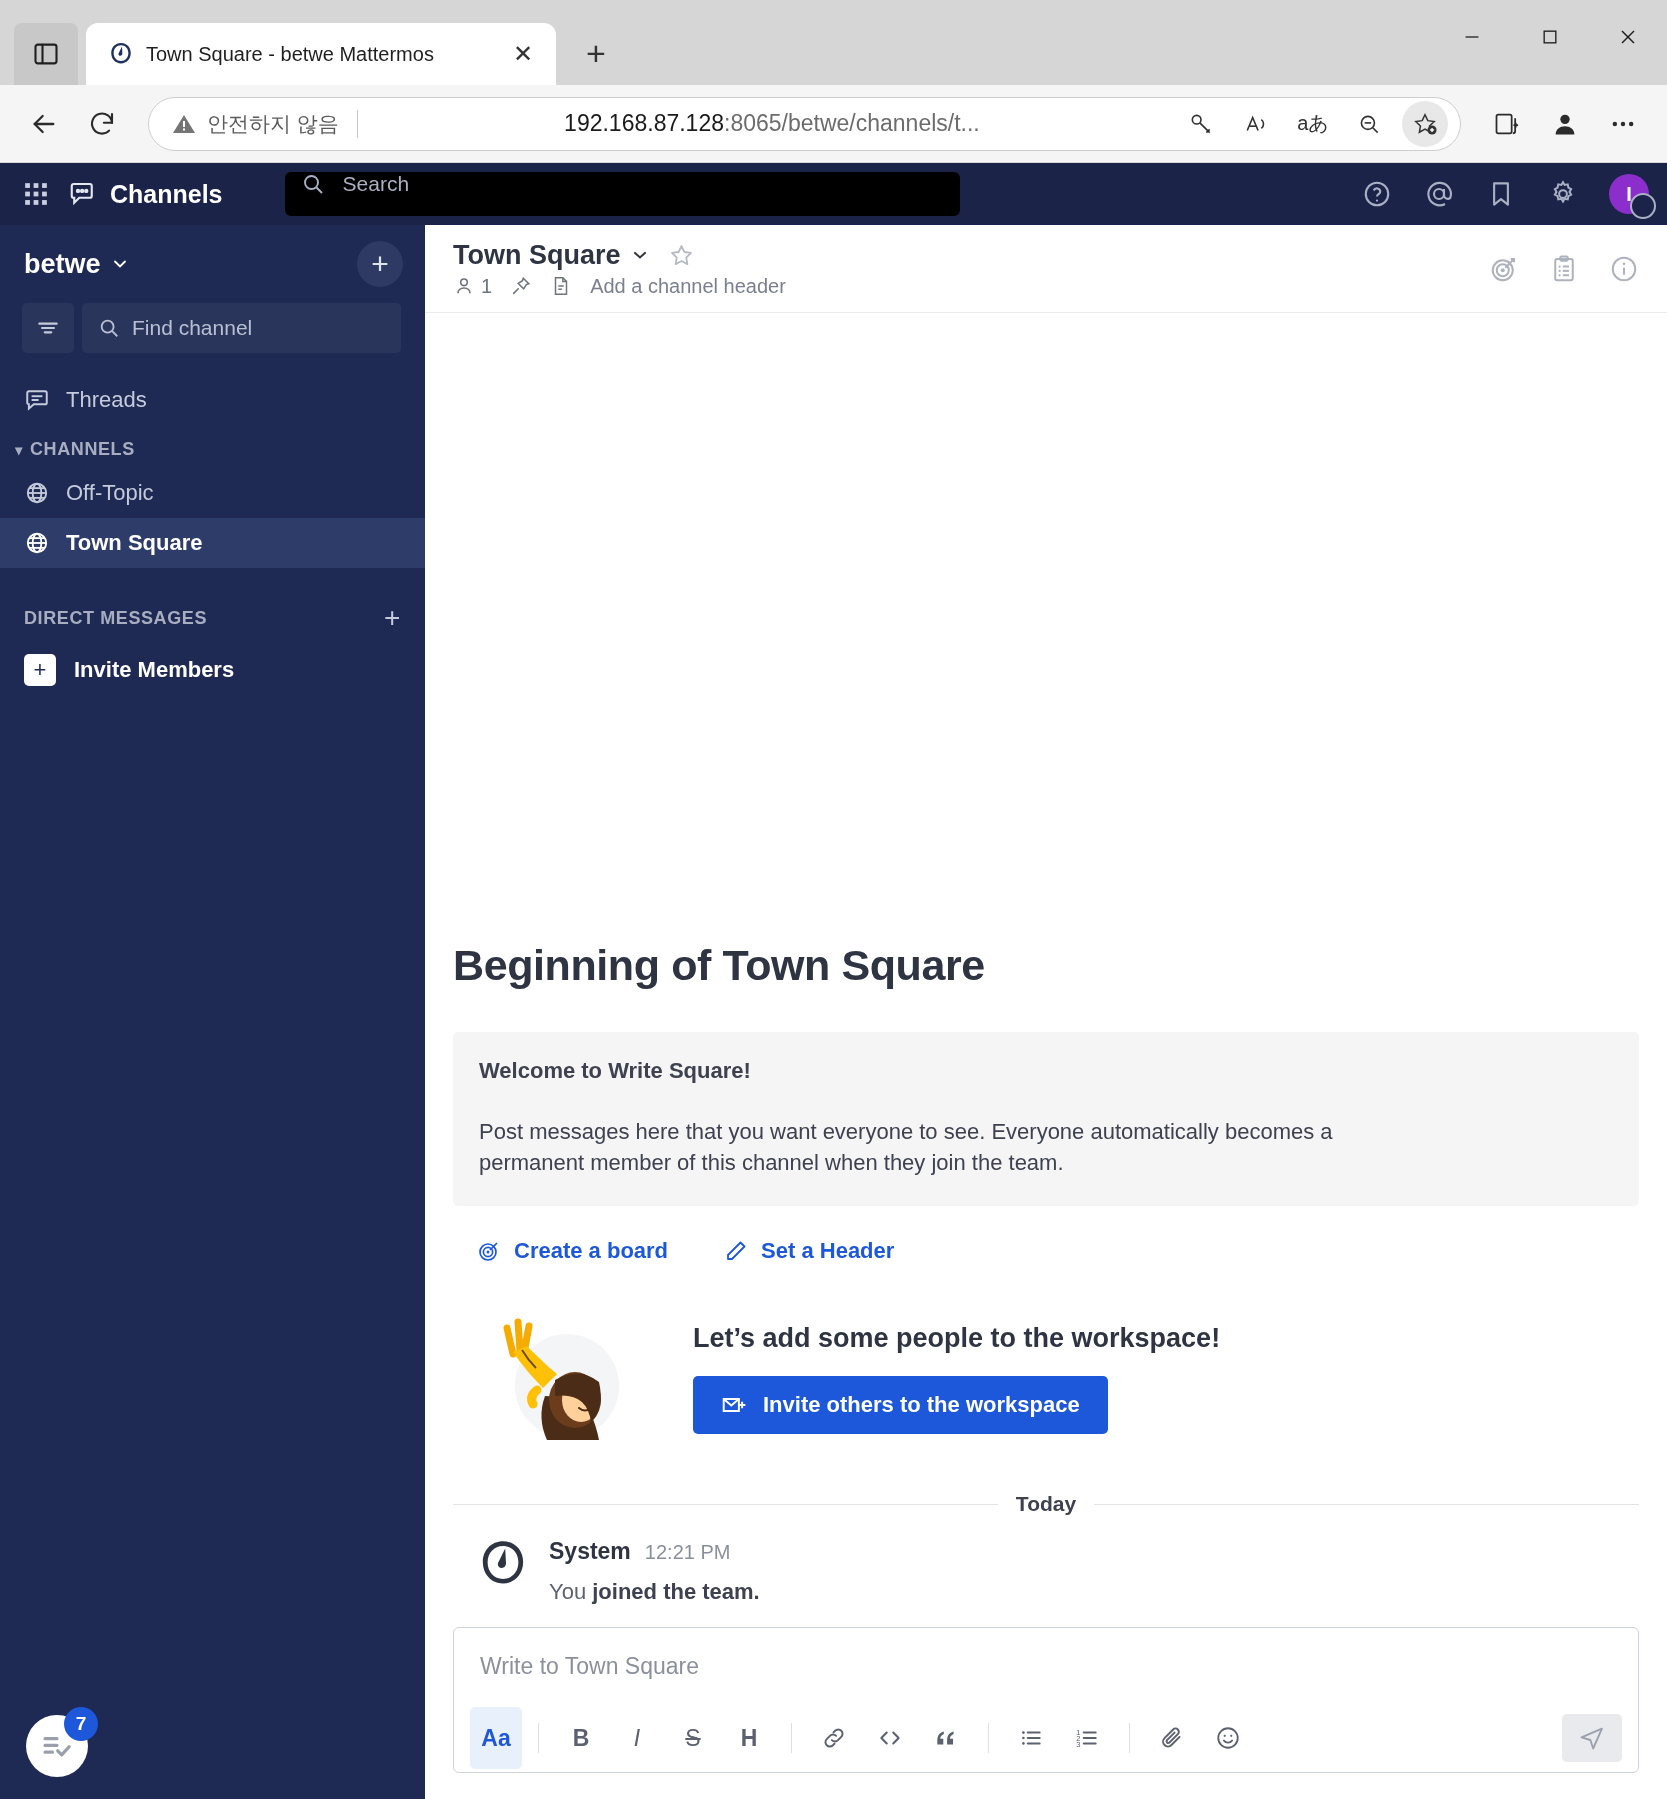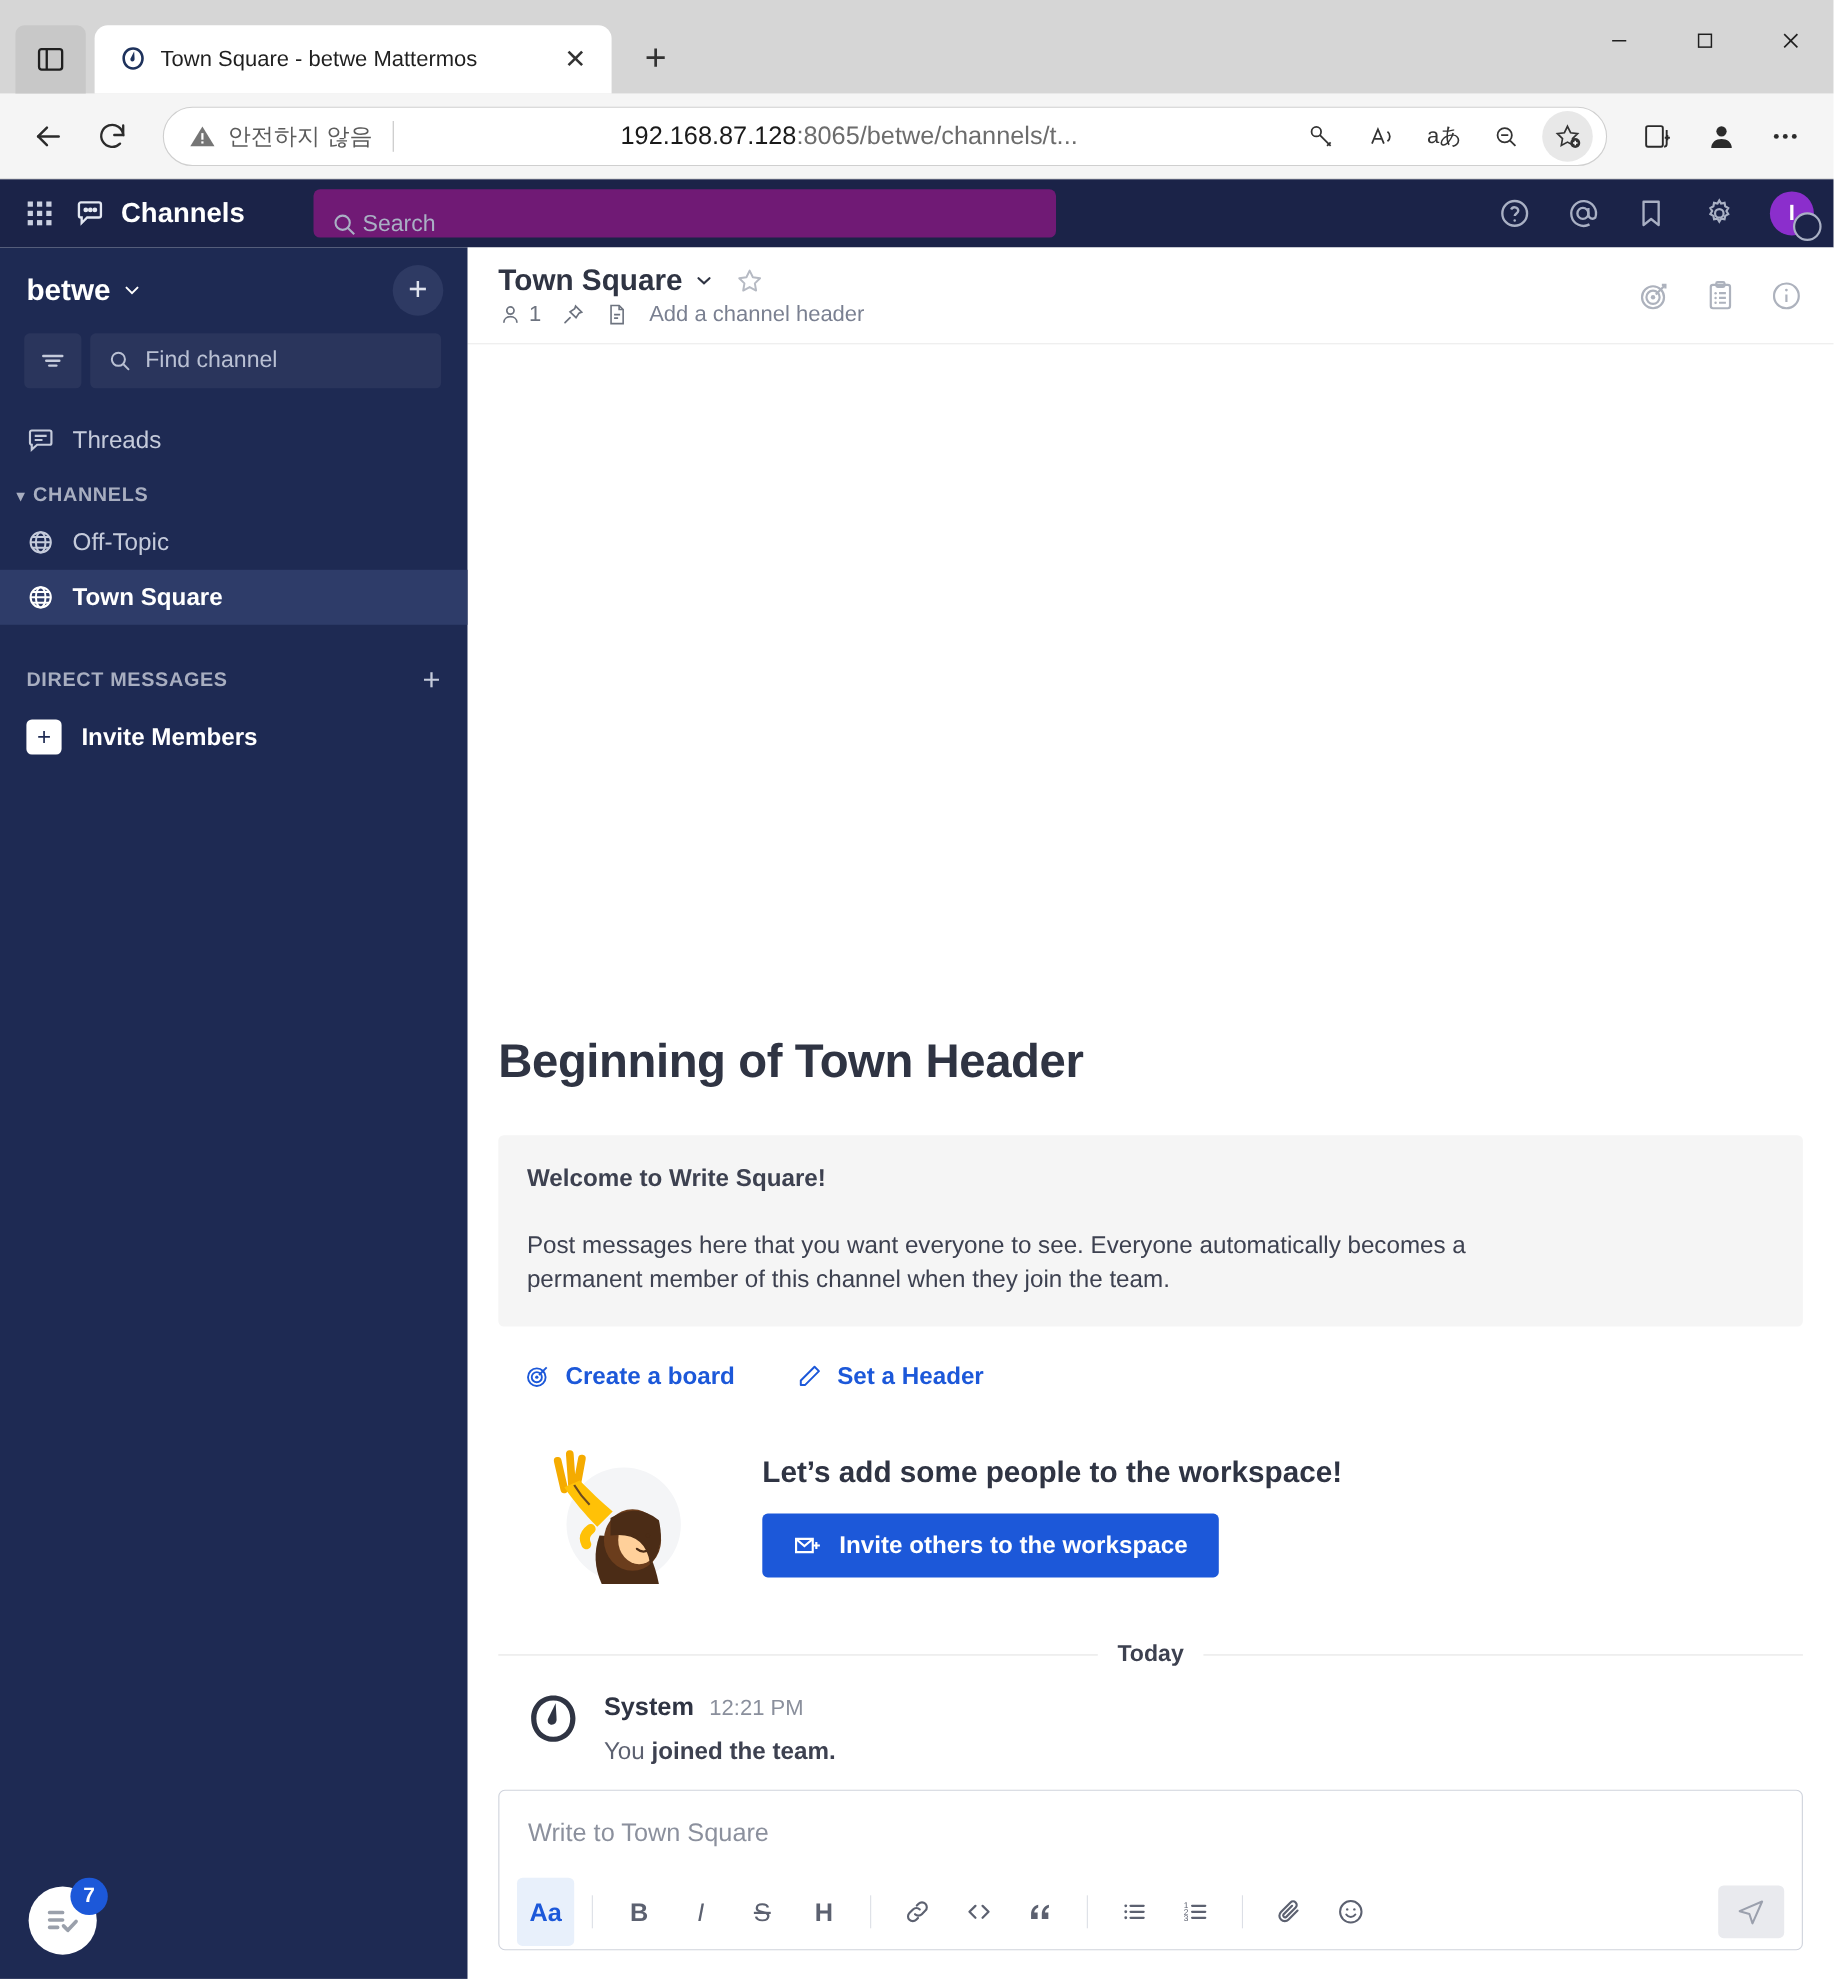--- a/index.html
+++ b/index.html
@@ -115,24 +115,24 @@
     flex: 0 0 auto;
   }
   .gh-grid { width: 44px; height: 44px; display: flex; align-items: center; justify-content: center; cursor: pointer; }
   .gh-product {
     display: flex; align-items: center; gap: 12px;
     margin-left: 10px; cursor: pointer;
   }
   .gh-product-name { color: #ffffff; font-size: 25px; font-weight: 700; }
   .gh-search {
     width: 675px; height: 44px;
-    background: #701a75;
+    background: #000000;
     border-radius: 6px;
-    display: flex; align-items: flex-end;
-    gap: 5px; padding: 0 16px;
+    display: flex; align-items: flex-start;
+    gap: 18px; padding: 0 16px;
     margin-left: 62px;
     cursor: pointer;
   }
   .gh-search-text { color: #a9b0c4; font-size: 21px; }
   .gh-right { margin-left: auto; display: flex; align-items: center; gap: 18px; }
   .gh-icon {
     width: 44px; height: 44px;
     display: flex; align-items: center; justify-content: center;
     cursor: pointer;
   }
@@ -669,21 +669,21 @@
                 <circle cx="12" cy="12" r="9"></circle>
                   <line x1="12" y1="11" x2="12" y2="16.5"></line>
                   <circle cx="12" cy="7.8" r="1" fill="#adb2bd" stroke="none"></circle>
               </svg>
             </span>
           </div>
         </div>
 
         <div class="posts">
           <div class="intro">
-            <div class="intro-title">Beginning of Town Header</div>
+            <div class="intro-title">Beginning of Town Square</div>
 
             <div class="intro-box">
               <div class="intro-welcome">Welcome to Write Square!</div>
               <div class="intro-text">Post messages here that you want everyone to see. Everyone automatically becomes a permanent member of this channel when they join the team.</div>
             </div>
 
             <div class="intro-actions">
               <div class="intro-link">
                 <svg width="24" height="24" viewBox="0 0 24 24" fill="none" stroke="#1c58d9" stroke-width="1.7">
                   <circle cx="11" cy="13" r="8"></circle>

